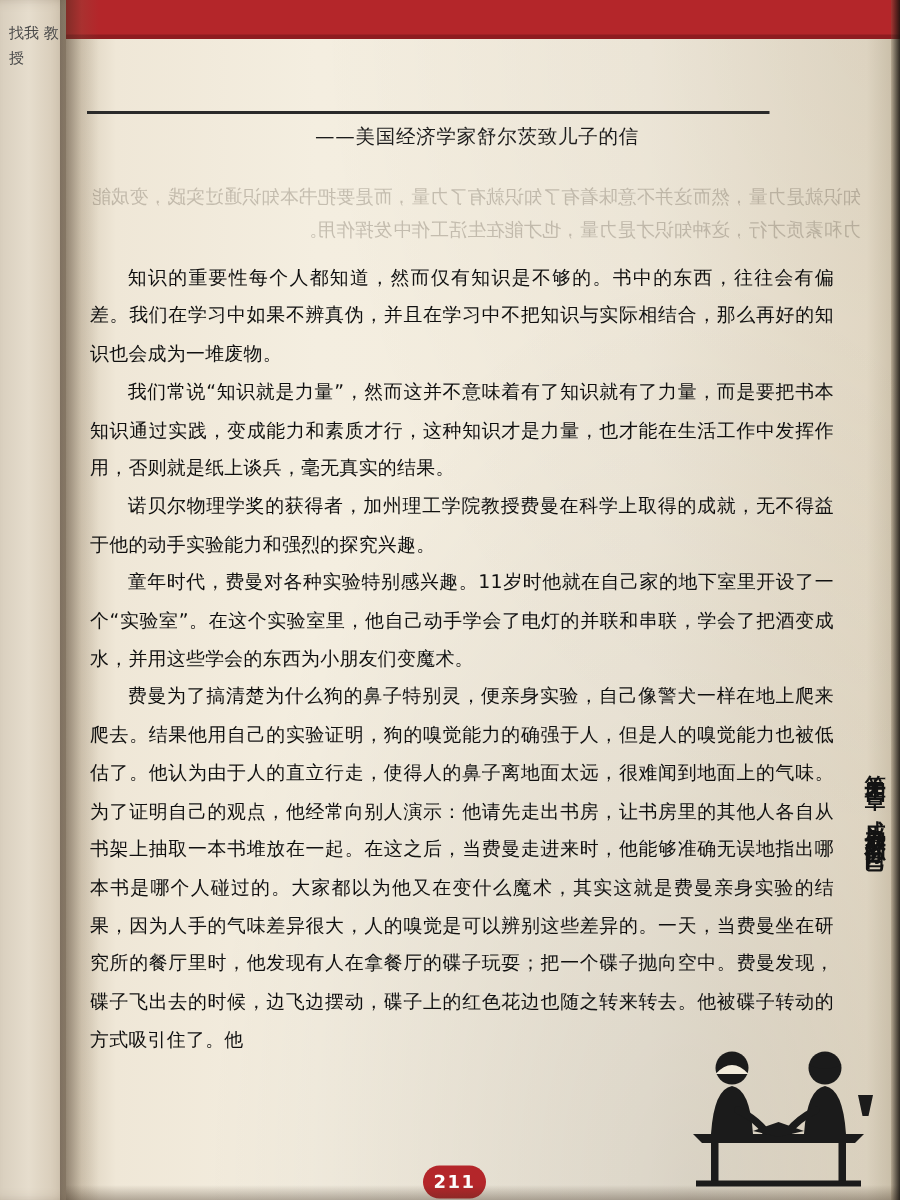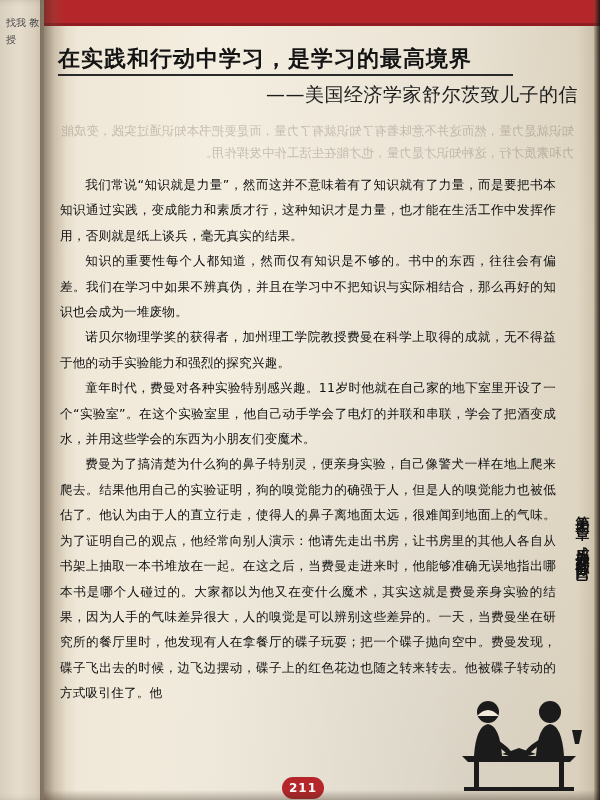--- a/index.html
+++ b/index.html
@@ -115,22 +115,22 @@
     top: 74px;
     width: 455px;
     height: 2px;
     background: #2a2a2a;
   }
   .subtitle-line {
     position: absolute;
     left: 14px;
     top: 82px;
     width: 520px;
-    text-align: right;
-    font-size: 19px;
+    text-align: center;
+    font-size: 13px;
     color: #1c1c1c;
     letter-spacing: .5px;
   }
 
   
   .ghost {
     position: absolute;
     left: 10px;
     top: 120px;
     width: 520px;
@@ -241,27 +241,26 @@
   <div class="page-sheet"></div>
   <div class="top-band">
       <div class="band-inner"></div>
     </div>
   <div class="gutter"></div>
 
   <div class="content" style="left:44px;">
 
     <div class="ghost">知识就是力量，然而这并不意味着有了知识就有了力量，而是要把书本知识通过实践，变成能力和素质才行，这种知识才是力量，也才能在生活工作中发挥作用。</div>
 
-    <div class="title-line">在实践和行动中学习，是学习的最高境界</div>
     <div class="title-underline"></div>
     <div class="subtitle-line">——美国经济学家舒尔茨致儿子的信</div>
 
     <div class="body-text">
+      <p>知识的重要性每个人都知道，然而仅有知识是不够的。书中的东西，往往会有偏差。我们在学习中如果不辨真伪，并且在学习中不把知识与实际相结合，那么再好的知识也会成为一堆废物。</p>
       <p>我们常说“知识就是力量”，然而这并不意味着有了知识就有了力量，而是要把书本知识通过实践，变成能力和素质才行，这种知识才是力量，也才能在生活工作中发挥作用，否则就是纸上谈兵，毫无真实的结果。</p>
-      <p>知识的重要性每个人都知道，然而仅有知识是不够的。书中的东西，往往会有偏差。我们在学习中如果不辨真伪，并且在学习中不把知识与实际相结合，那么再好的知识也会成为一堆废物。</p>
       <p>诺贝尔物理学奖的获得者，加州理工学院教授费曼在科学上取得的成就，无不得益于他的动手实验能力和强烈的探究兴趣。</p>
       <p>童年时代，费曼对各种实验特别感兴趣。11岁时他就在自己家的地下室里开设了一个“实验室”。在这个实验室里，他自己动手学会了电灯的并联和串联，学会了把酒变成水，并用这些学会的东西为小朋友们变魔术。</p>
       <p>费曼为了搞清楚为什么狗的鼻子特别灵，便亲身实验，自己像警犬一样在地上爬来爬去。结果他用自己的实验证明，狗的嗅觉能力的确强于人，但是人的嗅觉能力也被低估了。他认为由于人的直立行走，使得人的鼻子离地面太远，很难闻到地面上的气味。为了证明自己的观点，他经常向别人演示：他请先走出书房，让书房里的其他人各自从书架上抽取一本书堆放在一起。在这之后，当费曼走进来时，他能够准确无误地指出哪本书是哪个人碰过的。大家都以为他又在变什么魔术，其实这就是费曼亲身实验的结果，因为人手的气味差异很大，人的嗅觉是可以辨别这些差异的。一天，当费曼坐在研究所的餐厅里时，他发现有人在拿餐厅的碟子玩耍；把一个碟子抛向空中。费曼发现，碟子飞出去的时候，边飞边摆动，碟子上的红色花边也随之转来转去。他被碟子转动的方式吸引住了。他</p>
     </div>
 
     <div class="chapter-strip">第十四章 成为最好的你自己</div>
 
     <div class="page-number">211</div>
 
     <svg class="illustration" viewBox="0 0 150 104">

